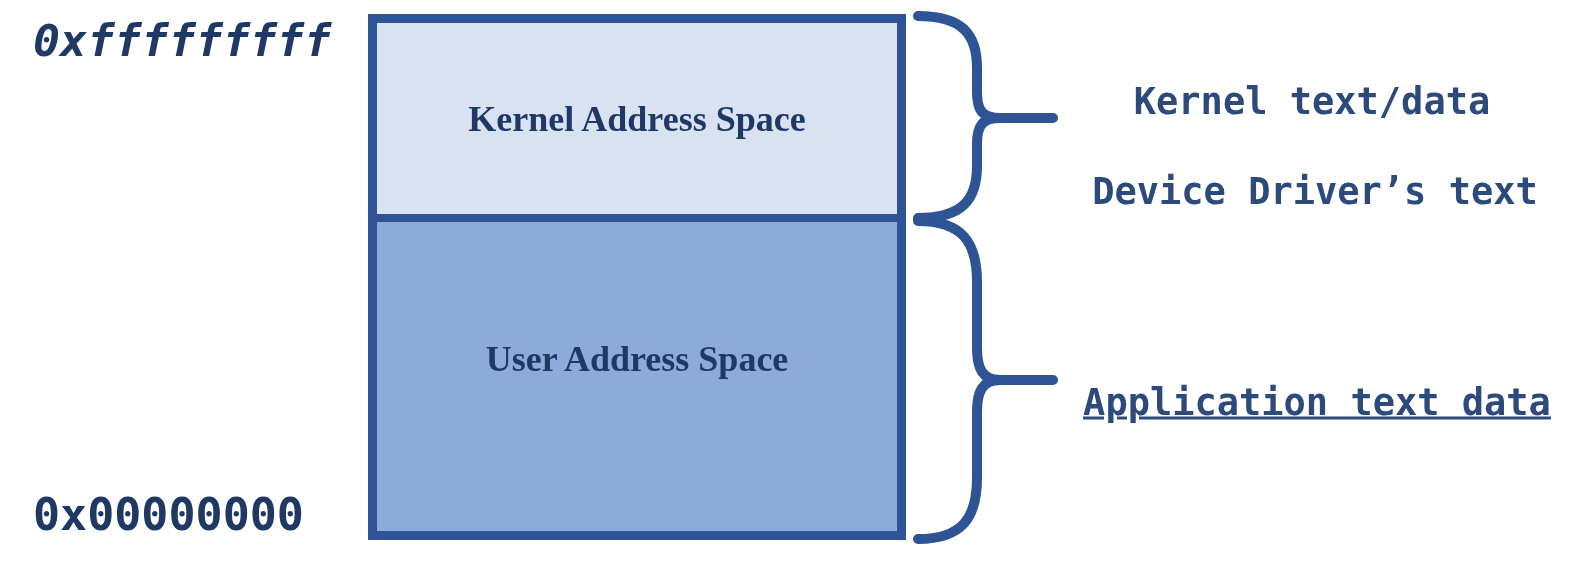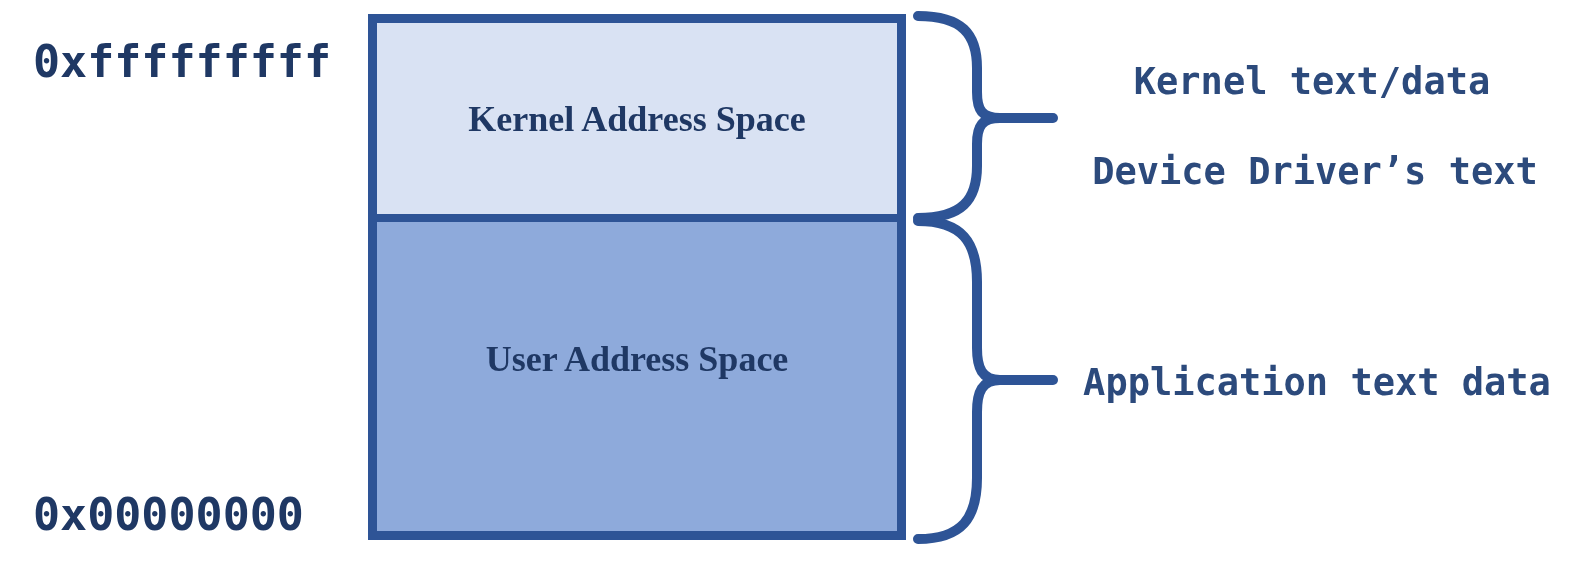--- a/index.html
+++ b/index.html
@@ -24,21 +24,21 @@
   }
   .addr {
     position: absolute;
     left: 33px;
     font-size: 45px;
     font-weight: bold;
     line-height: 1.1;
     color: var(--color-label-text);
     white-space: nowrap;
   }
-  .addr-top { top: 37px; }
+  .addr-top { top: 16px; font-style: italic; }
   .addr-bottom { top: 490px; text-align: center; }
   .memory-box {
     position: absolute;
     left: 368px;
     top: 14px;
     width: 538px;
     height: 526px;
     box-sizing: border-box;
     border: 9px solid var(--color-border);
     display: flex;
@@ -80,24 +80,25 @@
     stroke-width: 10;
     stroke-linecap: round;
   }
   .annotation {
     position: absolute;
     transform: translate(-50%, -50%);
     font-size: 37px;
     font-weight: bold;
     color: var(--color-annotation-text);
     white-space: nowrap;
+    margin-top: 20px;
   }
   .anno-kernel { left: 1312px; top: 81px; }
   .anno-driver { left: 1315px; top: 171px; text-align: right; }
-  .anno-app    { left: 1317px; top: 382px; }
+  .anno-app    { left: 1317px; top: 382px; text-decoration: underline; }
 </style>
 </head>
 <body>
 
 <div class="canvas">
 
   <div class="addr addr-top">0xfffffffff</div>
 
   <div class="addr addr-bottom">0x00000000</div>
 

